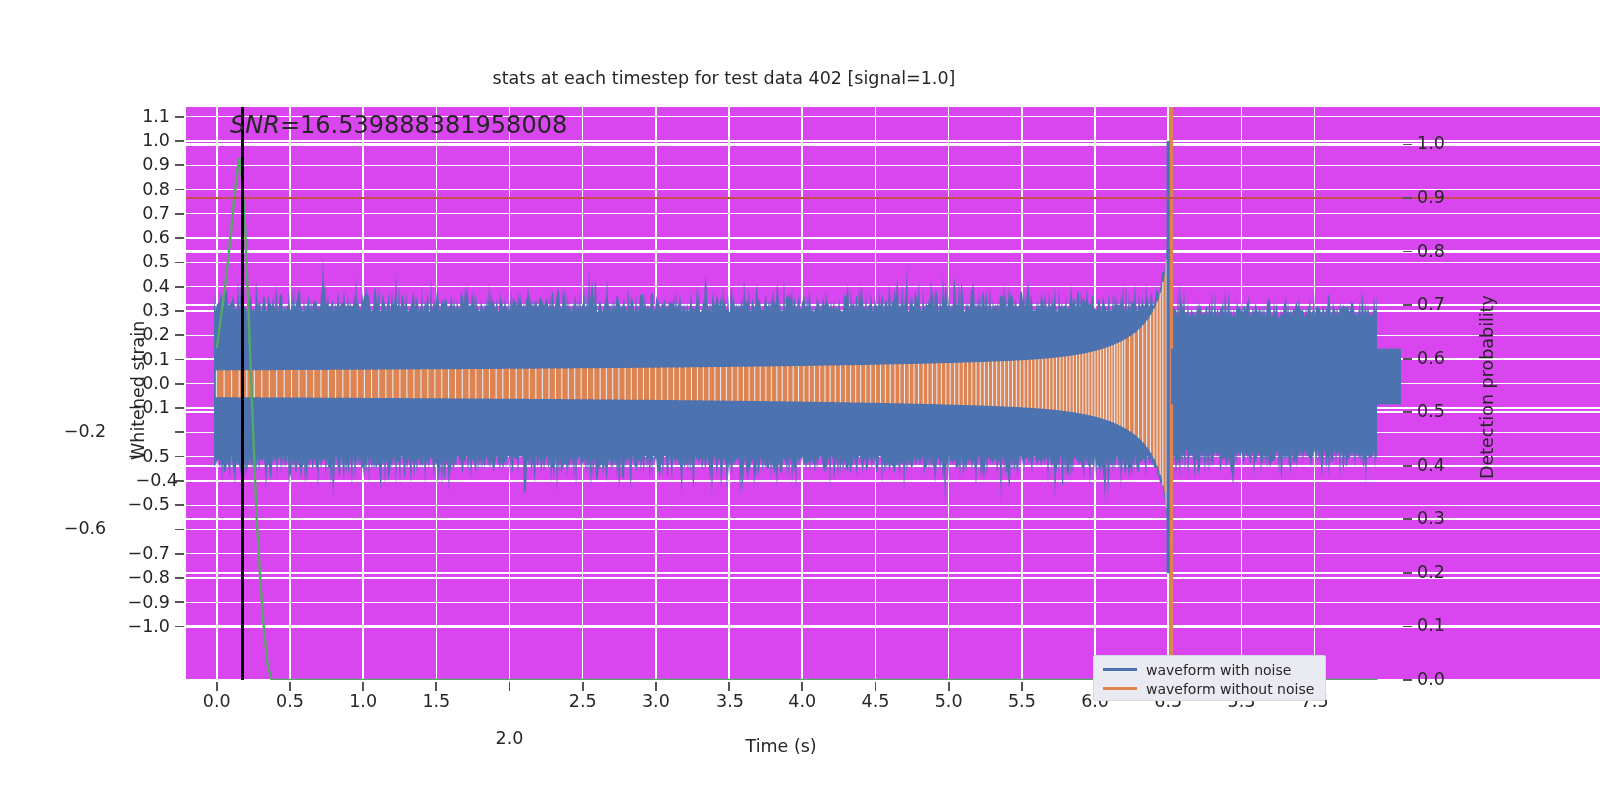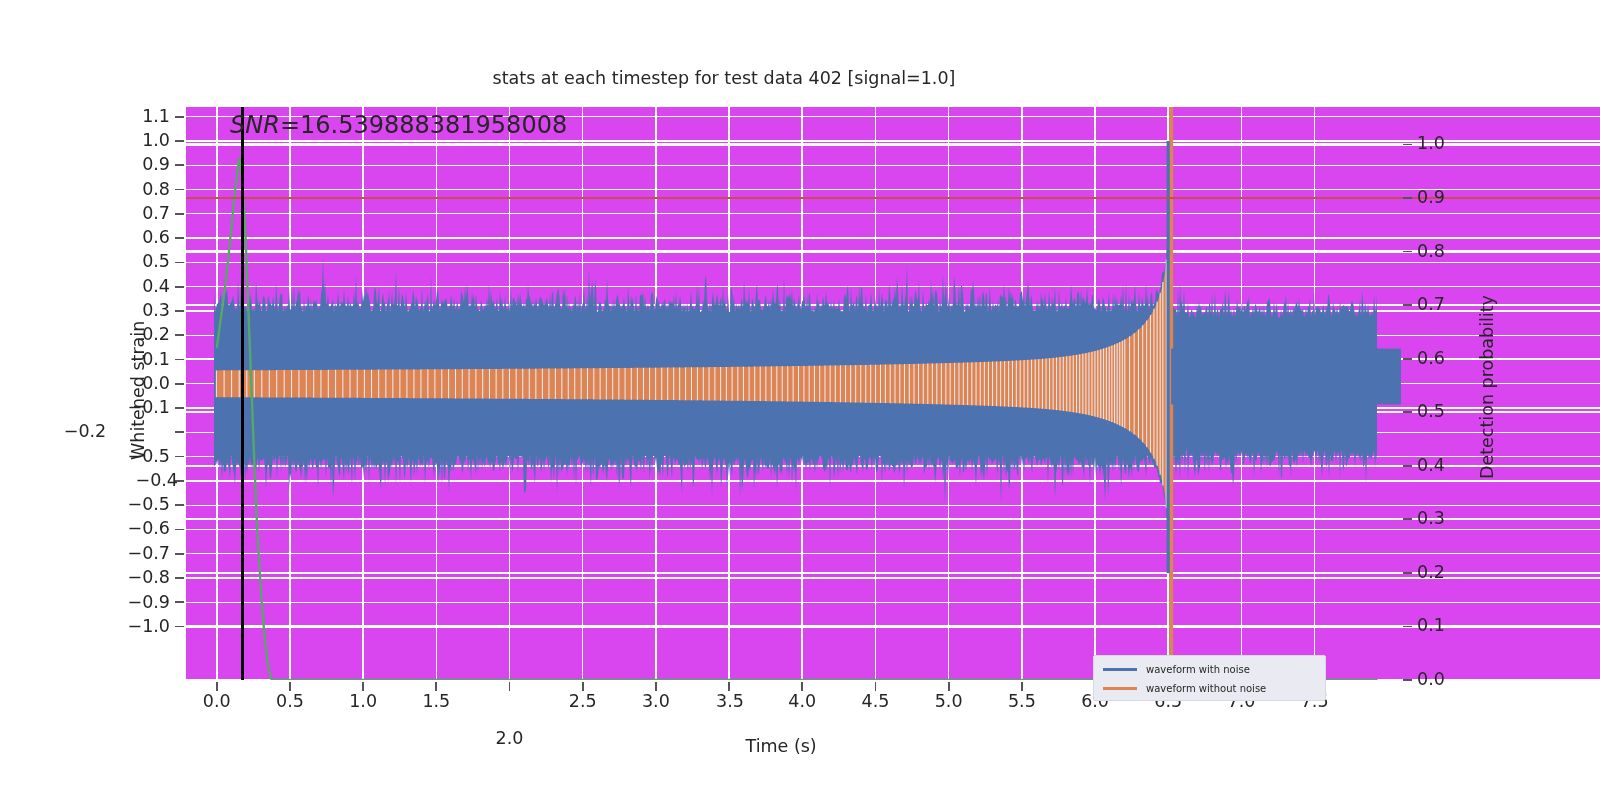--- a/index.html
+++ b/index.html
@@ -63,21 +63,21 @@
   #threshold-line{position:absolute;height:2.6px;background:#C44E52;left:0;width:100%;}
 
   
   #legend{
     position:absolute;left:1093px;top:655px;width:233px;height:46px;
     background:#EAEAF2;border:1px solid #d8d8e4;border-radius:2px;
     box-sizing:border-box;padding:4px 9px;
   }
   .legend-row{display:flex;align-items:center;height:19px;}
   .legend-swatch{width:34px;height:2.6px;margin-right:9px;flex:none;}
-  .legend-text{font-size:10px;color:#262626;font-family:"DejaVu Sans",sans-serif;white-space:nowrap;}
+  .legend-text{font-size:14px;color:#262626;font-family:"DejaVu Sans",sans-serif;white-space:nowrap;}
 </style>
 </head>
 <body>
 
 <div id="root">
 
   <div id="chart-title">stats at each timestep for test data 402 [signal=1.0]</div>
 
   <div id="panel">
     <div id="grid-layer">
@@ -368,21 +368,21 @@
       <div class="tick-label ytick-left" style="left: 0px; top: 397.068px; width: 170px;">−0.1</div>
       <div class="tickmark h" style="left: 175px; top: 431.497px;"></div>
       <div class="tick-label ytick-left" style="left: 0px; top: 421.347px; width: 170px; text-align: center;">−0.2</div>
       <div class="tickmark h" style="left: 175px; top: 455.777px;"></div>
       <div class="tick-label ytick-left" style="left: 0px; top: 445.627px; width: 170px;">−0.5</div>
       <div class="tickmark h" style="left: 175px; top: 480.057px;"></div>
       <div class="tick-label ytick-left" style="left: 8px; top: 469.907px; width: 170px;">−0.4</div>
       <div class="tickmark h" style="left: 175px; top: 504.336px;"></div>
       <div class="tick-label ytick-left" style="left: 0px; top: 494.186px; width: 170px;">−0.5</div>
       <div class="tickmark h" style="left: 175px; top: 528.616px;"></div>
-      <div class="tick-label ytick-left" style="left: 0px; top: 518.466px; width: 170px;">−0.6</div>
+      <div class="tick-label ytick-left" style="left: 0px; top: 518.466px; width: 170px; text-align: center;">−0.6</div>
       <div class="tickmark h" style="left: 175px; top: 552.896px;"></div>
       <div class="tick-label ytick-left" style="left: 0px; top: 542.746px; width: 170px;">−0.7</div>
       <div class="tickmark h" style="left: 175px; top: 577.175px;"></div>
       <div class="tick-label ytick-left" style="left: 0px; top: 567.025px; width: 170px;">−0.8</div>
       <div class="tickmark h" style="left: 175px; top: 601.455px;"></div>
       <div class="tick-label ytick-left" style="left: 0px; top: 592px; width: 170px;">−0.9</div>
       <div class="tickmark h" style="left: 175px; top: 625.735px;"></div>
       <div class="tick-label ytick-left" style="left: 0px; top: 615.585px; width: 170px;">−1.0</div>
       <div class="tickmark h" style="left: 1403px; top: 143.636px;"></div>
       <div class="tick-label" style="left: 1417px; top: 133.486px;">1.0</div>
@@ -428,21 +428,21 @@
       <div class="tick-label" style="left: 845.476px; top: 691px; width: 60px; text-align: center;">4.5</div>
       <div class="tickmark v" style="left: 947.819px; top: 682px;"></div>
       <div class="tick-label" style="left: 918.669px; top: 691px; width: 60px; text-align: center;">5.0</div>
       <div class="tickmark v" style="left: 1021.01px; top: 682px;"></div>
       <div class="tick-label" style="left: 991.861px; top: 691px; width: 60px; text-align: center;">5.5</div>
       <div class="tickmark v" style="left: 1094.2px; top: 682px;"></div>
       <div class="tick-label" style="left: 1065.05px; top: 691px; width: 60px; text-align: center;">6.0</div>
       <div class="tickmark v" style="left: 1167.4px; top: 682px;"></div>
       <div class="tick-label" style="left: 1138.25px; top: 691px; width: 60px; text-align: center;">6.5</div>
       <div class="tickmark v" style="left: 1240.59px; top: 682px;"></div>
-      <div class="tick-label" style="left: 1211.44px; top: 691px; width: 60px; text-align: center;">7.0</div>
+      <div class="tick-label" style="left: 1211.44px; top: 691px; width: 60px; text-align: center;">5.3</div>
       <div class="tickmark v" style="left: 1313.78px; top: 682px;"></div>
       <div class="tick-label" style="left: 1284.63px; top: 691px; width: 60px; text-align: center;">7.5</div>
     </div>
 
   <div class="axis-title" id="ylabel-left" style="left: 128px; top: 459.5px;">Whitened strain</div>
   <div class="axis-title" id="ylabel-right" style="left: 1477px; top: 478.5px;">Detection probability</div>
   <div class="axis-title" id="xlabel" style="left: 745.5px; top: 736px;">Time (s)</div>
 
   <div id="legend">
       <div class="legend-row">

